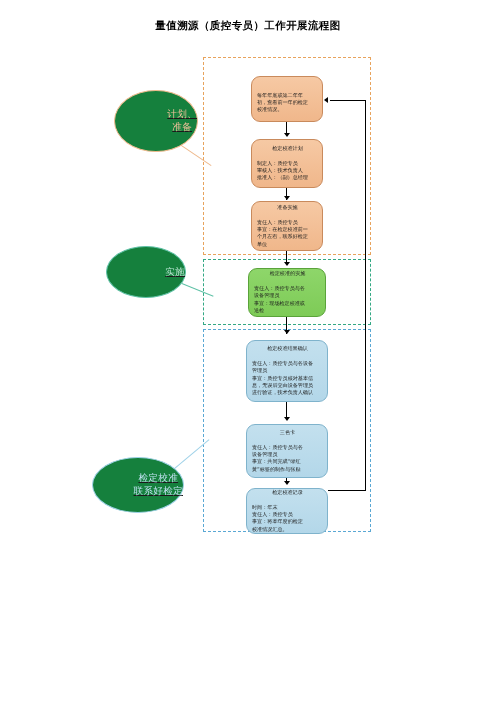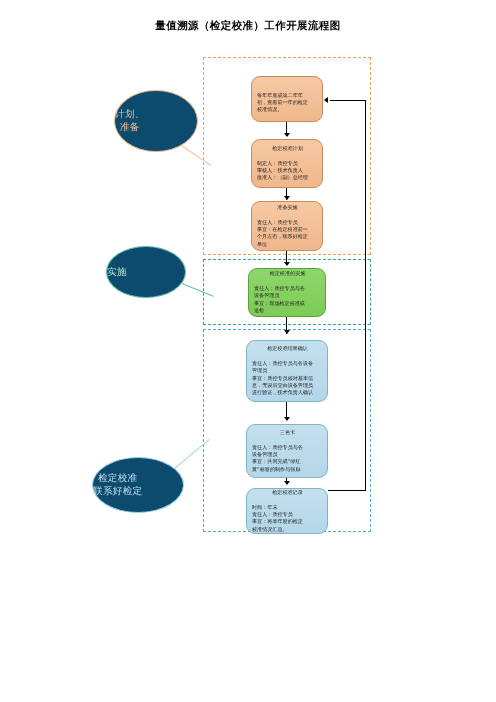--- a/index.html
+++ b/index.html
@@ -177,22 +177,23 @@
     top: 97.3px;
   }
 
   
   .callout {
     position: absolute;
     box-sizing: border-box;
     border-radius: 50%;
     display: flex;
     align-items: center;
-    justify-content: flex-start;
-    background: #0c4a6e;
+    justify-content: flex-end;
+    background: #15803d;
+    text-decoration: underline;
   }
   .callout-text {
     font-size: 9.6px;
     line-height: 1.35;
     text-align: center;
     white-space: pre-line;
     letter-spacing: 0.3px;
   }
   #callout-plan {
     left: 114px;
@@ -243,21 +244,21 @@
     left: 172px;
     top: 470px;
     width: 48px;
     background: #9fd2e8;
     transform: rotate(-40deg);
   }
 </style>
 </head>
 <body>
 
-<div id="doc-title">量值溯源（检定校准）工作开展流程图</div>
+<div id="doc-title">量值溯源（质控专员）工作开展流程图</div>
 
 <div class="phase-region" id="region-plan"></div>
 <div class="phase-region" id="region-exec"></div>
 <div class="phase-region" id="region-post"></div>
 
 <div id="fb-h-bottom"></div>
 <div id="fb-v"></div>
 <div id="fb-h-top"></div>
 <div class="conn-arrow left" id="fb-arrow"></div>
 

